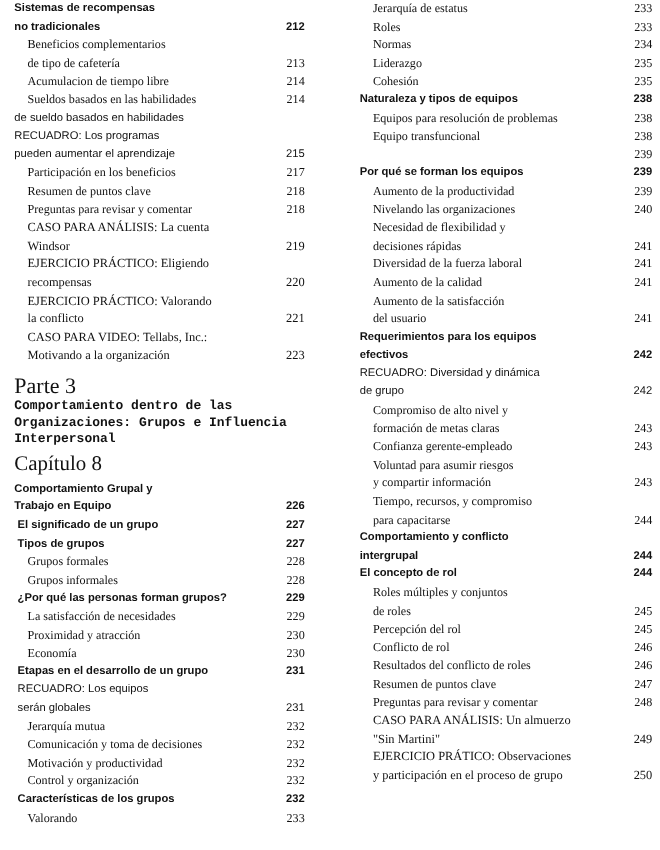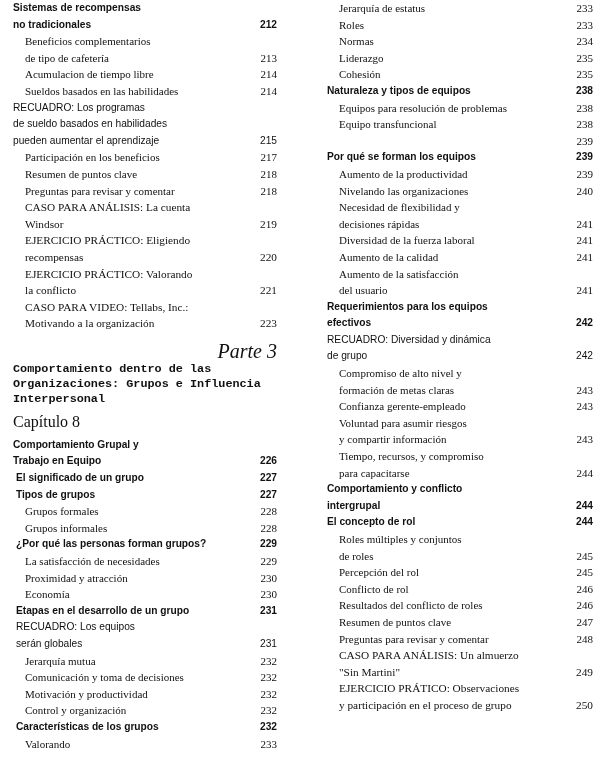--- a/index.html
+++ b/index.html
@@ -10,23 +10,23 @@
   .row { position: relative; height: 16.6px; line-height: 16.6px; white-space: nowrap; }
   .row .t { position: absolute; left: 0; }
   .row .p { position: absolute; right: 0; }
   .row.bold { font-family: "Liberation Sans", sans-serif; font-weight: bold; font-size: 10.2px; }
   .row.sans { font-family: "Liberation Sans", sans-serif; font-size: 10.2px; }
   .row.serif { font-family: "Liberation Serif", serif; font-size: 11px; text-align: right; }
   .row.serif .t { left: 12px; }
   .row.sans.ind .t, .row.bold.ind .t { left: 3px; }
   .row.serif-caps .t { left: 12px; }
   .row.serif-caps { font-family: "Liberation Serif", serif; font-size: 11.3px; }
-  .parte { font-family: "Liberation Serif", serif; font-style: italic; font-size: 20px; height: 22px; line-height: 22px; margin-top: 8px; text-align: right; }
+  .parte { font-family: "Liberation Serif", serif; font-size: 20px; height: 22px; line-height: 22px; margin-top: 8px; }
   .part-title { font-family: Liberation Mono, monospace; font-weight: bold; font-size: 11.8px; line-height: 15px; width: 260px; }
-  .chapter { font-family: "Liberation Serif", serif; font-size: 16px; height: 22px; line-height: 22px; margin-top: 4px; margin-bottom: 4px; }
+  .chapter { font-family: "Liberation Serif", serif; font-size: 19px; height: 22px; line-height: 22px; margin-top: 4px; margin-bottom: 4px; }
 </style>
 </head>
 <body>
 
 <div class="col col-left">
   <div id="left-top">
       <div class="row bold">
         <span class="t">Sistemas de recompensas</span>
         <span class="p"></span>
       </div>
@@ -44,25 +44,25 @@
       </div>
       <div class="row serif">
         <span class="t">Acumulacion de tiempo libre</span>
         <span class="p">214</span>
       </div>
       <div class="row serif">
         <span class="t">Sueldos basados en las habilidades</span>
         <span class="p">214</span>
       </div>
       <div class="row sans">
+        <span class="t">de sueldo basados en habilidades</span>
+        <span class="p"></span>
+      </div>
+      <div class="row sans">
         <span class="t">RECUADRO: Los programas</span>
-        <span class="p"></span>
-      </div>
-      <div class="row sans">
-        <span class="t">de sueldo basados en habilidades</span>
         <span class="p"></span>
       </div>
       <div class="row sans">
         <span class="t">pueden aumentar el aprendizaje</span>
         <span class="p">215</span>
       </div>
       <div class="row serif">
         <span class="t">Participación en los beneficios</span>
         <span class="p">217</span>
       </div>

